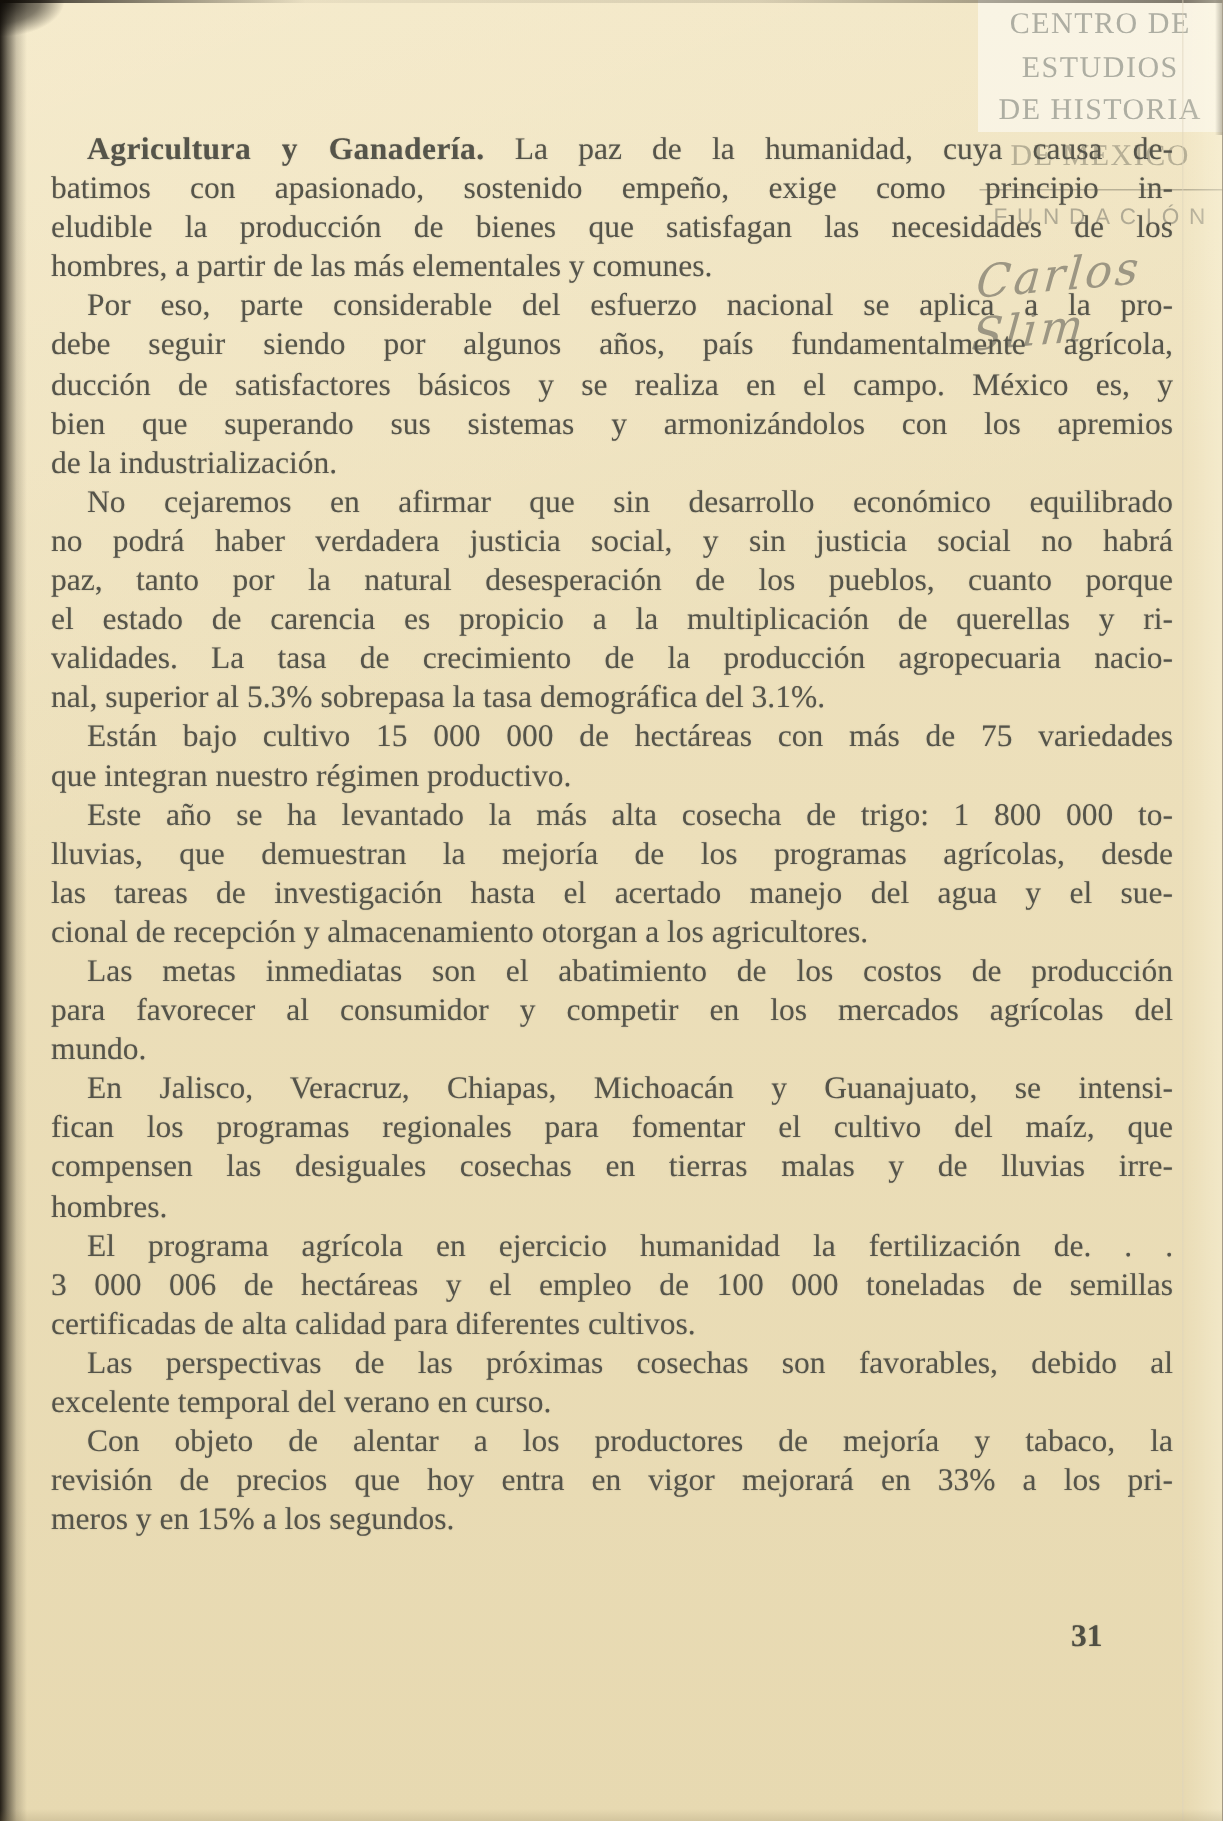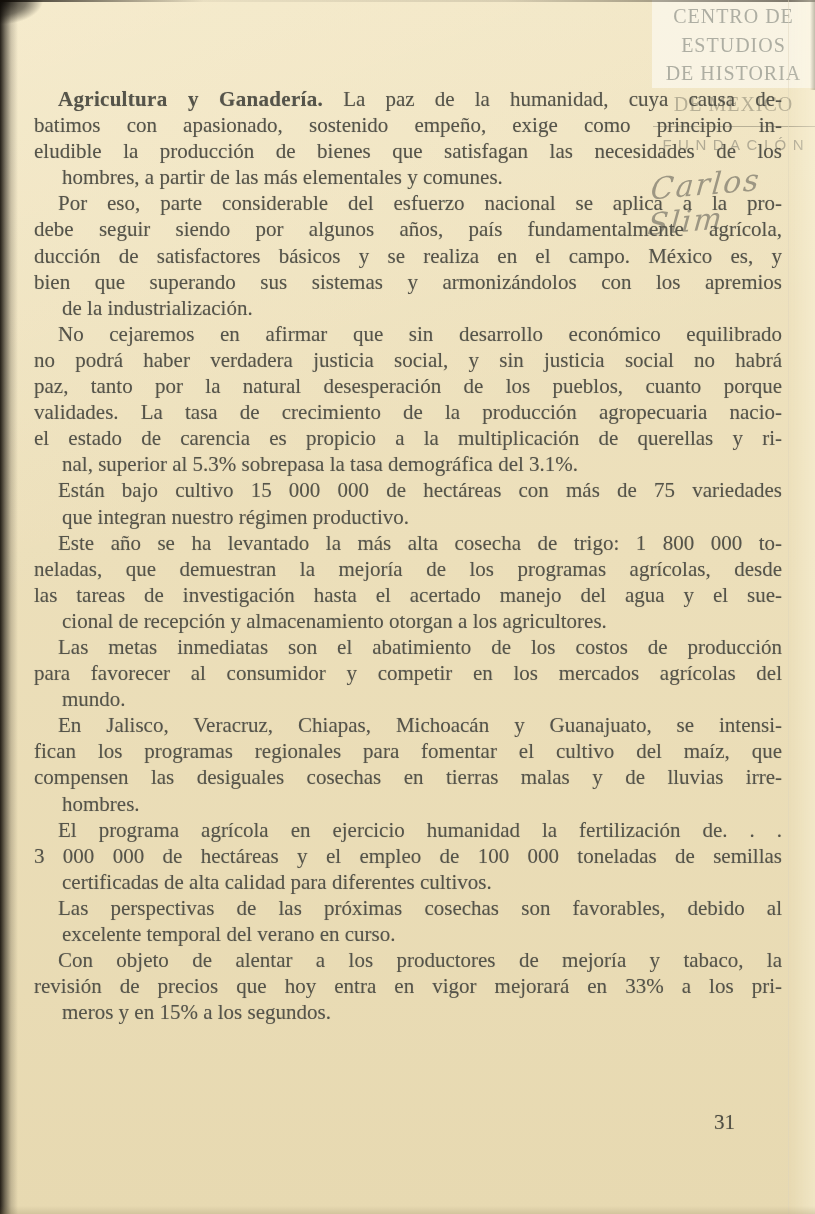--- a/index.html
+++ b/index.html
@@ -25,29 +25,29 @@
   }
   .line{
     line-height:26.1px;
     height:26.1px;
     text-align:justify;
     text-align-last:justify;
     white-space:normal;
     overflow:visible;
   }
   .line.indent{ padding-left:24px; }
-  .line.para-end{ text-align-last:left;margin-left:28px; }
+  .line.para-end{ text-align-last:left; }
   .line b{ font-weight:700; letter-spacing:0.3px; }
 
   .page-number{
     position:absolute;
-    left:714px; top:1110px;
+    left:714px; top:1078px;
     z-index:3;
     font-size:21px;
-    font-weight:400;
+    font-weight:700;
     color:#504f44;
     text-shadow:0 0 1px rgba(80,79,68,0.4);
   }
 
   
   .watermark{ position:absolute; top:0; right:0; width:163px; z-index:2; }
   .wm-box{
     position:absolute; top:0; right:0;
     width:163px; height:88px;
     background:rgba(255,255,255,0.5);
@@ -151,38 +151,38 @@
       <div class="line">eludible la producción de bienes que satisfagan las necesidades de los</div>
       <div class="line para-end">hombres, a partir de las más elementales y comunes.</div>
       <div class="line indent">Por eso, parte considerable del esfuerzo nacional se aplica a la pro-</div>
       <div class="line">debe seguir siendo por algunos años, país fundamentalmente agrícola,</div>
       <div class="line">ducción de satisfactores básicos y se realiza en el campo. México es, y</div>
       <div class="line">bien que superando sus sistemas y armonizándolos con los apremios</div>
       <div class="line para-end">de la industrialización.</div>
       <div class="line indent">No cejaremos en afirmar que sin desarrollo económico equilibrado</div>
       <div class="line">no podrá haber verdadera justicia social, y sin justicia social no habrá</div>
       <div class="line">paz, tanto por la natural desesperación de los pueblos, cuanto porque</div>
+      <div class="line">el estado de carencia es propicio a la multiplicación de querellas y ri-</div>
       <div class="line">validades. La tasa de crecimiento de la producción agropecuaria nacio-</div>
-      <div class="line">el estado de carencia es propicio a la multiplicación de querellas y ri-</div>
       <div class="line para-end">nal, superior al 5.3% sobrepasa la tasa demográfica del 3.1%.</div>
       <div class="line indent">Están bajo cultivo 15 000 000 de hectáreas con más de 75 variedades</div>
       <div class="line para-end">que integran nuestro régimen productivo.</div>
       <div class="line indent">Este año se ha levantado la más alta cosecha de trigo: 1 800 000 to-</div>
-      <div class="line">neladas, que demuestran la mejoría de los programas agrícolas, desde</div>
+      <div class="line">lluvias, que demuestran la mejoría de los programas agrícolas, desde</div>
       <div class="line">las tareas de investigación hasta el acertado manejo del agua y el sue-</div>
       <div class="line para-end">cional de recepción y almacenamiento otorgan a los agricultores.</div>
       <div class="line indent">Las metas inmediatas son el abatimiento de los costos de producción</div>
       <div class="line">para favorecer al consumidor y competir en los mercados agrícolas del</div>
       <div class="line para-end">mundo.</div>
       <div class="line indent">En Jalisco, Veracruz, Chiapas, Michoacán y Guanajuato, se intensi-</div>
       <div class="line">fican los programas regionales para fomentar el cultivo del maíz, que</div>
       <div class="line">compensen las desiguales cosechas en tierras malas y de lluvias irre-</div>
       <div class="line para-end">hombres.</div>
       <div class="line indent">El programa agrícola en ejercicio humanidad la fertilización de. . .</div>
-      <div class="line">3 000 000 de hectáreas y el empleo de 100 000 toneladas de semillas</div>
+      <div class="line">3 000 006 de hectáreas y el empleo de 100 000 toneladas de semillas</div>
       <div class="line para-end">certificadas de alta calidad para diferentes cultivos.</div>
       <div class="line indent">Las perspectivas de las próximas cosechas son favorables, debido al</div>
       <div class="line para-end">excelente temporal del verano en curso.</div>
       <div class="line indent">Con objeto de alentar a los productores de mejoría y tabaco, la</div>
       <div class="line">revisión de precios que hoy entra en vigor mejorará en 33% a los pri-</div>
       <div class="line para-end">meros y en 15% a los segundos.</div>
     </div>
 
   <div class="page-number">31</div>
 

